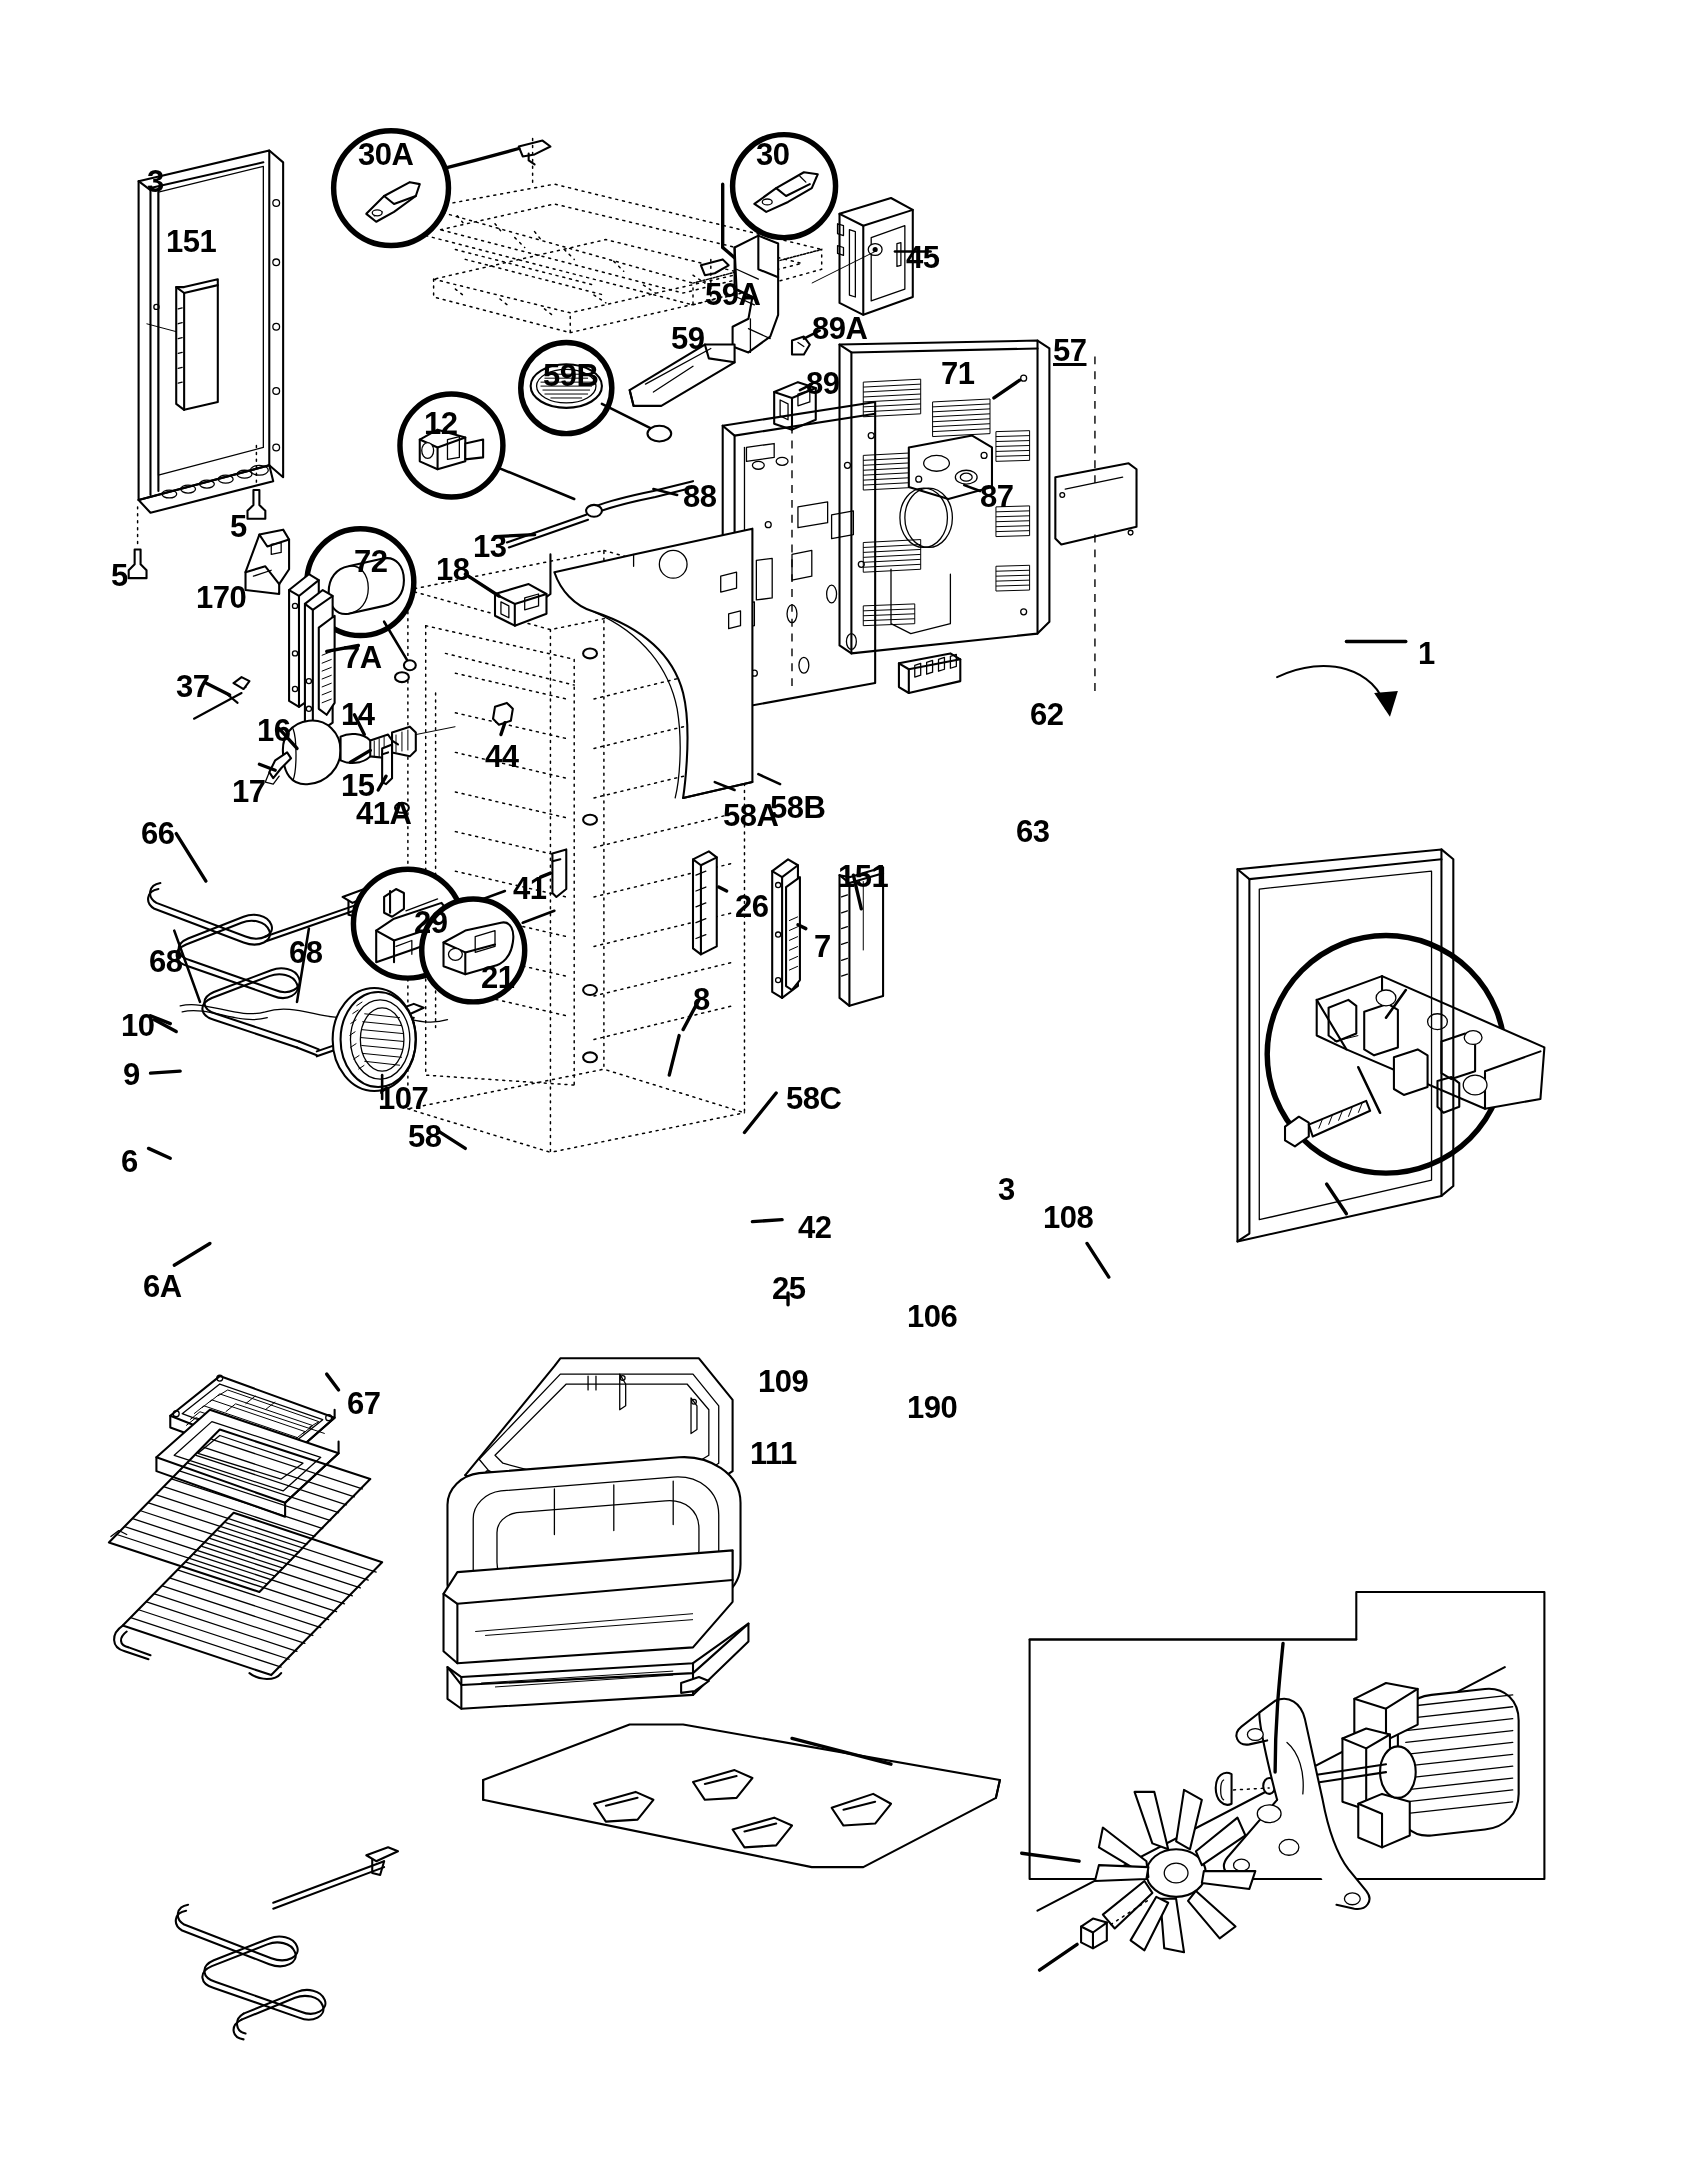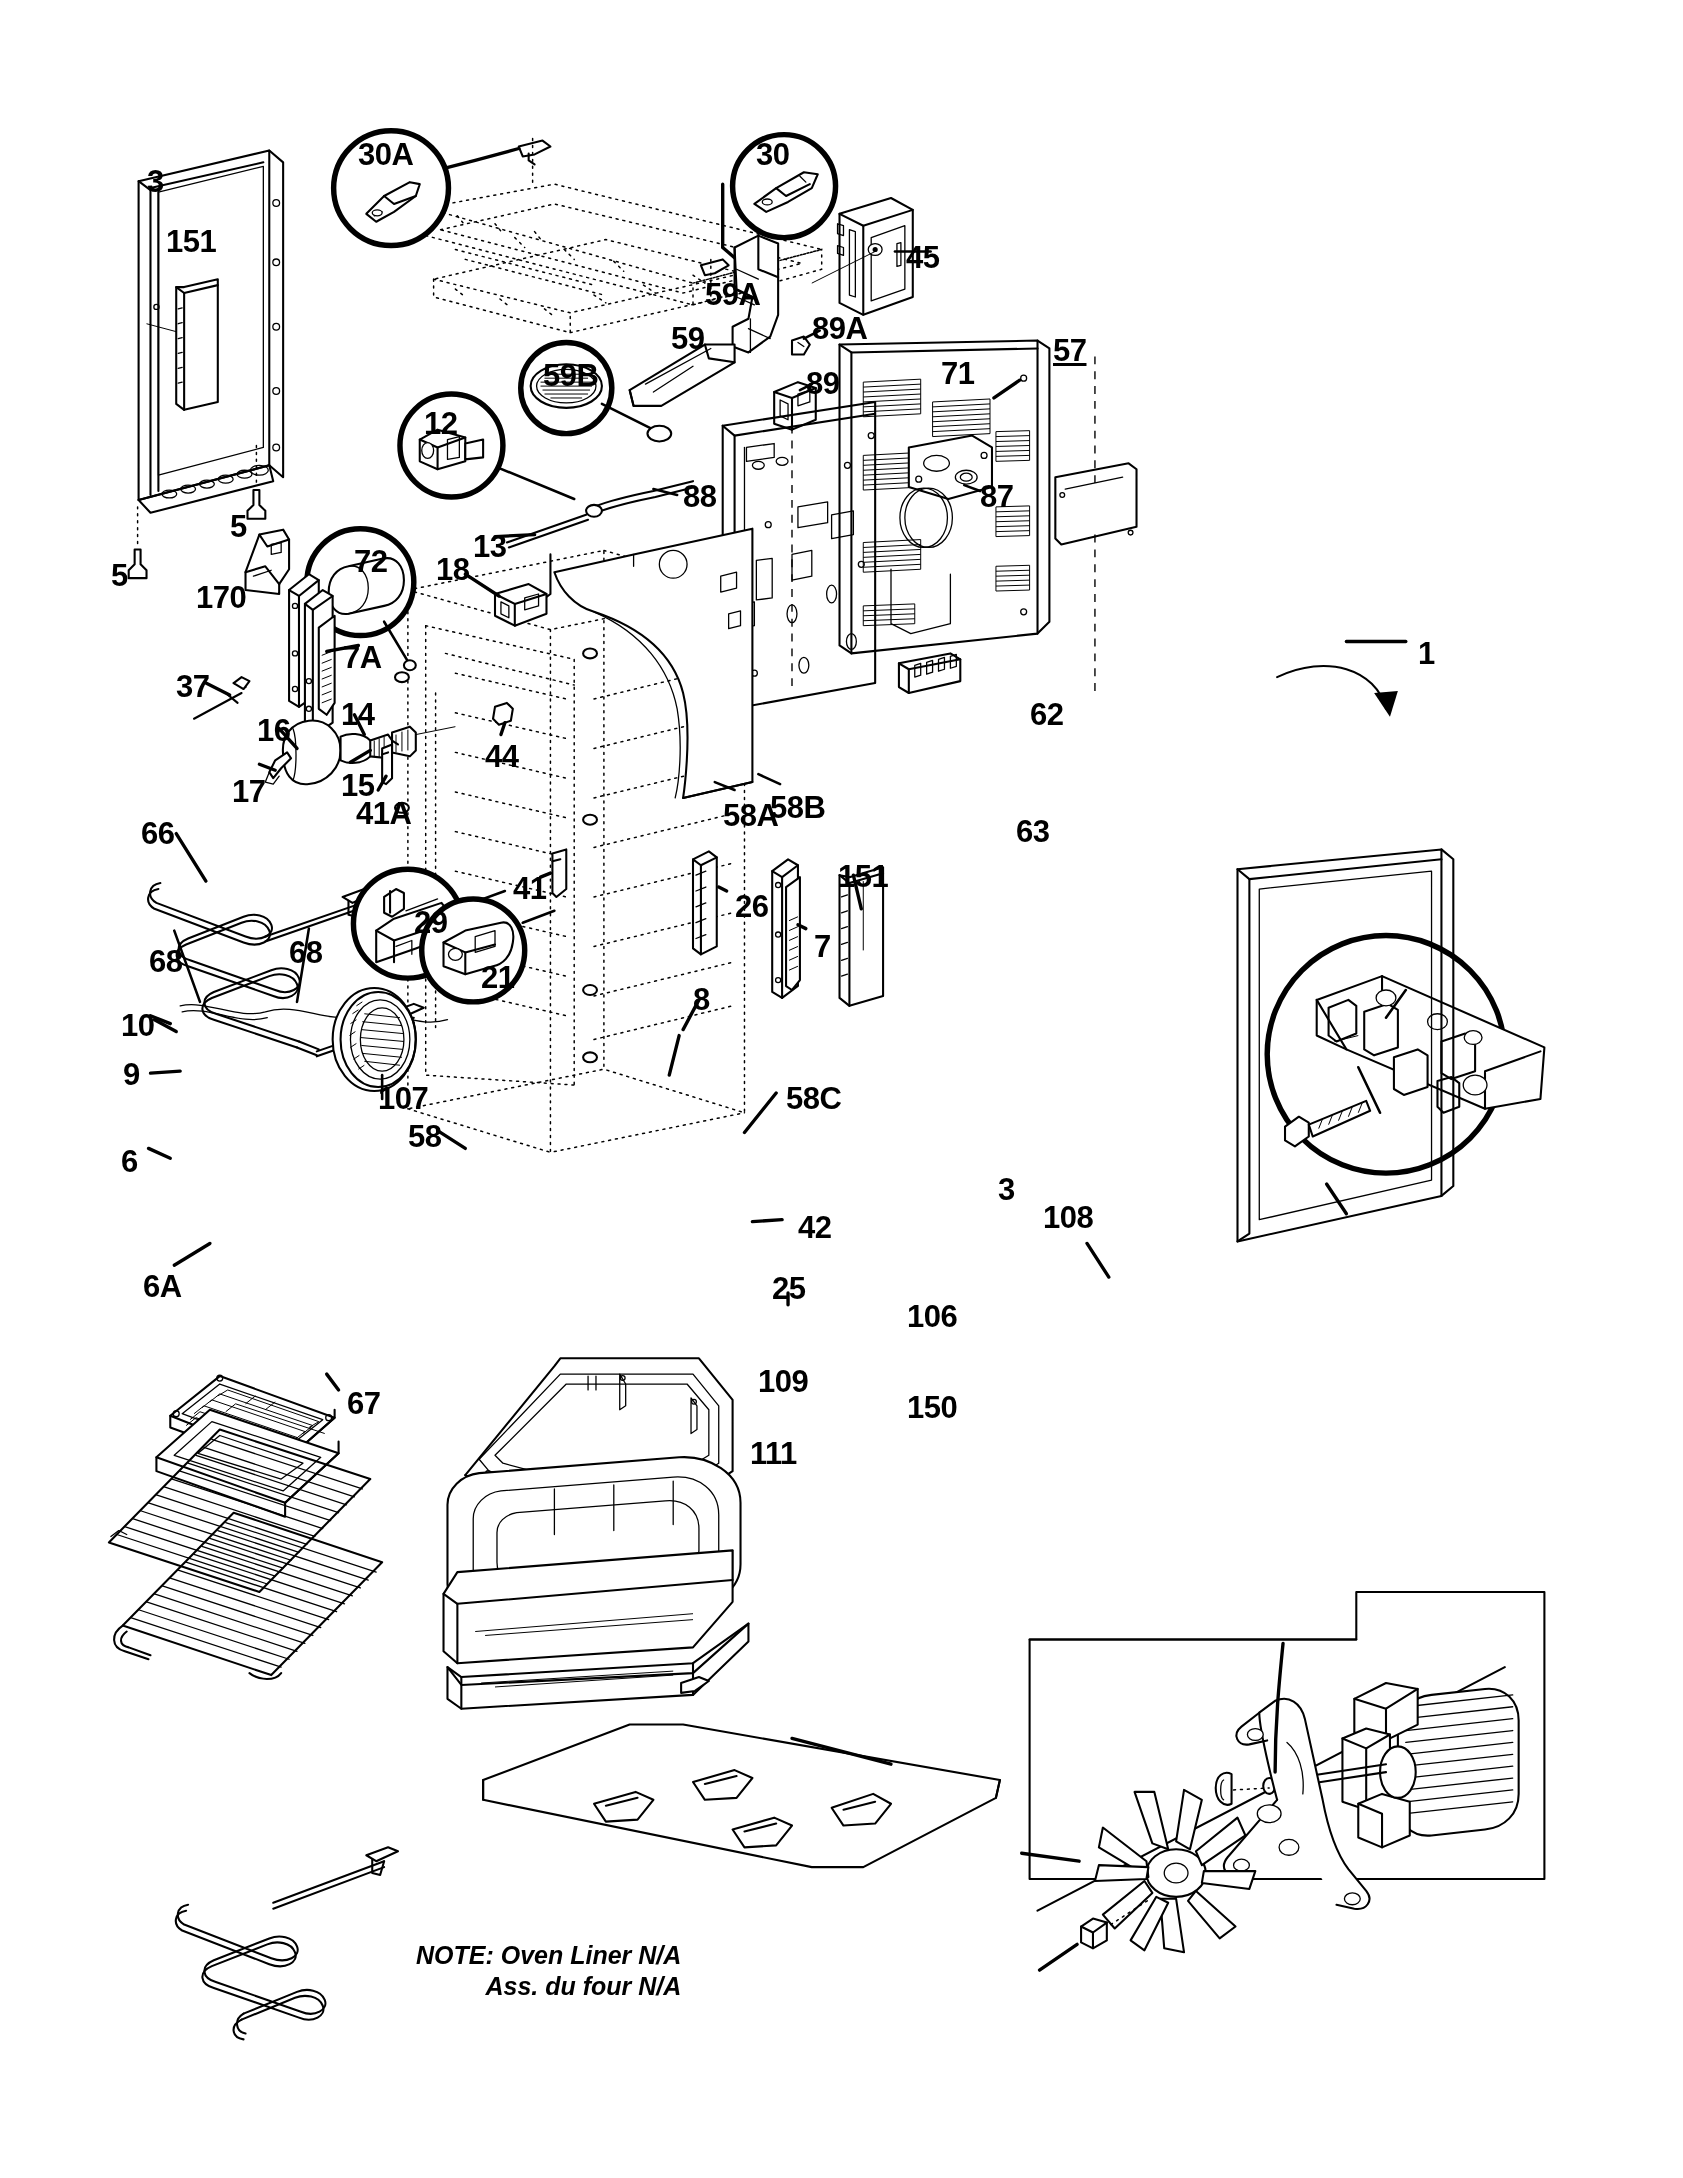--- a/index.html
+++ b/index.html
@@ -927,23 +927,19 @@
 <div class="lbl" style="left:786px;top:1083px;">58C</div>
 <div class="lbl" style="left:121px;top:1146px;">6</div>
 <div class="lbl" style="left:408px;top:1121px;">58</div>
 <div class="lbl" style="left:998px;top:1174px;">3</div>
 <div class="lbl" style="left:1043px;top:1202px;">108</div>
 <div class="lbl" style="left:798px;top:1212px;">42</div>
 <div class="lbl" style="left:143px;top:1271px;">6A</div>
 <div class="lbl" style="left:772px;top:1273px;">25</div>
 <div class="lbl" style="left:879px;top:1301px;margin-left:28px;">106</div>
 <div class="lbl" style="left:758px;top:1366px;">109</div>
-<div class="lbl" style="left:907px;top:1392px;">150</div>
+<div class="lbl" style="left:907px;top:1392px;">190</div>
 <div class="lbl" style="left:750px;top:1438px;">111</div>
 <div class="lbl" style="left:347px;top:1388px;">67</div>
 
-<div class="note" style="left:416px;top:1940px;">
-  <div>NOTE: Oven Liner N/A</div>
-  <div>Ass. du four N/A</div>
+
 </div>
 
-</div>
-
 
 </body></html>

